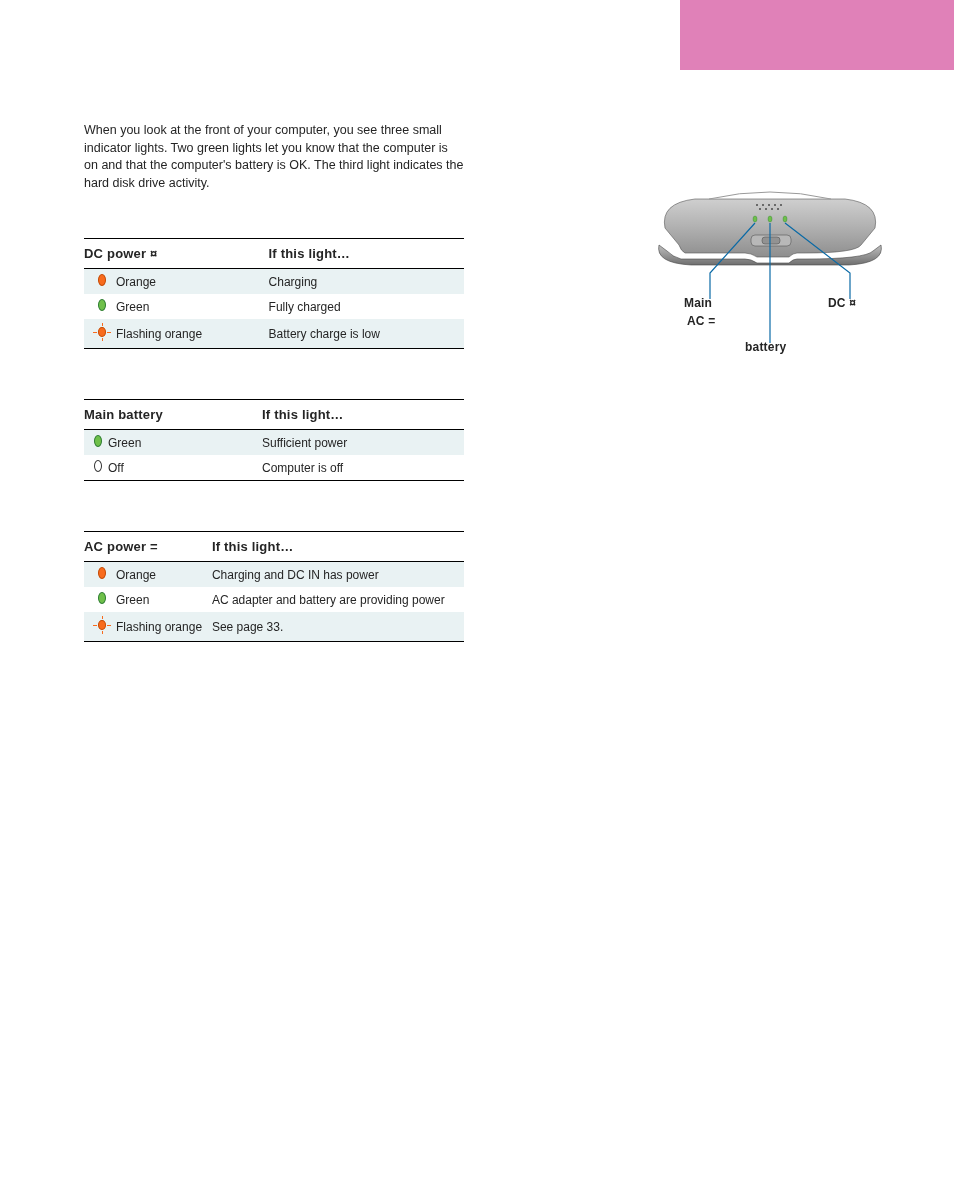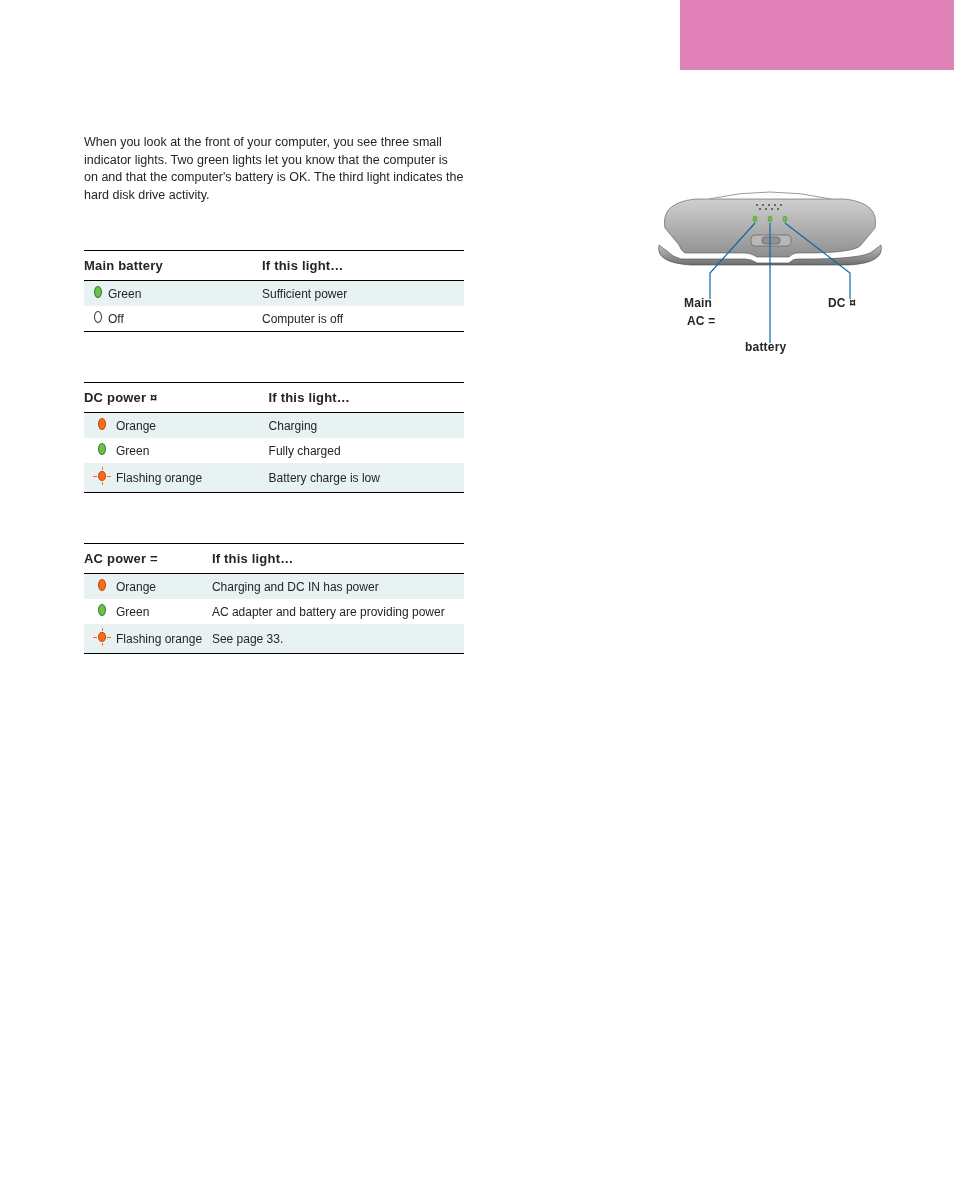--- a/index.html
+++ b/index.html
@@ -26,21 +26,21 @@
   }
   .title {
     font-size: 36px;
     font-weight: 300;
     margin: 0 0 26px 0;
     letter-spacing: 0.3px;
   }
   .intro {
     font-size: 12.5px;
     line-height: 1.4;
-    margin: 12px 0 46px 0;
+    margin: 0 0 46px 0;
   }
   .tbl {
     border-collapse: collapse;
     width: 100%;
     margin-bottom: 50px;
   }
   .tbl th {
     border-top: 1.5px solid #000;
     border-bottom: 1.5px solid #000;
     text-align: left;
@@ -110,59 +110,59 @@
 
 <div class="tab"></div>
 
 <div class="content">
   <p class="intro">When you look at the front of your computer, you see three small indicator lights. Two green lights let you know that the computer is on and that the computer's battery is OK. The third light indicates the hard disk drive activity.</p>
 
   <div id="tables-container">
       <table class="tbl">
         <thead>
           <tr>
+            <th colspan="2" class="col-if">DC power ¤</th>
+            <th class="col-means">If this light…</th>
+          </tr>
+        </thead>
+        <tbody>
+          <tr class="shade ">
+            <td class="icon-cell"><span class="led-oval led-orange"></span></td>
+            <td>Orange</td>
+            <td>Charging</td>
+          </tr>
+          <tr class="">
+            <td class="icon-cell"><span class="led-oval led-green"></span></td>
+            <td>Green</td>
+            <td>Fully charged</td>
+          </tr>
+          <tr class="shade last">
+            <td class="icon-cell"><span class="led-flash"><span class="c"></span><span class="ray rh1"></span><span class="ray rh2"></span><span class="ray rv1"></span><span class="ray rv2"></span></span></td>
+            <td>Flashing orange</td>
+            <td>Battery charge is low</td>
+          </tr>
+        </tbody>
+      </table>
+      <table class="tbl">
+        <thead>
+          <tr>
             <th colspan="2" class="col-if">Main battery</th>
             <th class="col-means">If this light…</th>
           </tr>
         </thead>
         <tbody>
           <tr class="shade ">
             <td class="icon-cell"><span class="led-oval led-green"></span></td>
             <td>Green</td>
             <td>Sufficient power</td>
           </tr>
           <tr class="last">
             <td class="icon-cell"><span class="led-oval led-empty"></span></td>
             <td>Off</td>
             <td>Computer is off</td>
-          </tr>
-        </tbody>
-      </table>
-      <table class="tbl">
-        <thead>
-          <tr>
-            <th colspan="2" class="col-if">DC power ¤</th>
-            <th class="col-means">If this light…</th>
-          </tr>
-        </thead>
-        <tbody>
-          <tr class="shade ">
-            <td class="icon-cell"><span class="led-oval led-orange"></span></td>
-            <td>Orange</td>
-            <td>Charging</td>
-          </tr>
-          <tr class="">
-            <td class="icon-cell"><span class="led-oval led-green"></span></td>
-            <td>Green</td>
-            <td>Fully charged</td>
-          </tr>
-          <tr class="shade last">
-            <td class="icon-cell"><span class="led-flash"><span class="c"></span><span class="ray rh1"></span><span class="ray rh2"></span><span class="ray rv1"></span><span class="ray rv2"></span></span></td>
-            <td>Flashing orange</td>
-            <td>Battery charge is low</td>
           </tr>
         </tbody>
       </table>
       <table class="tbl">
         <thead>
           <tr>
             <th colspan="2" class="col-if">AC power =</th>
             <th class="col-means">If this light…</th>
           </tr>
         </thead>

